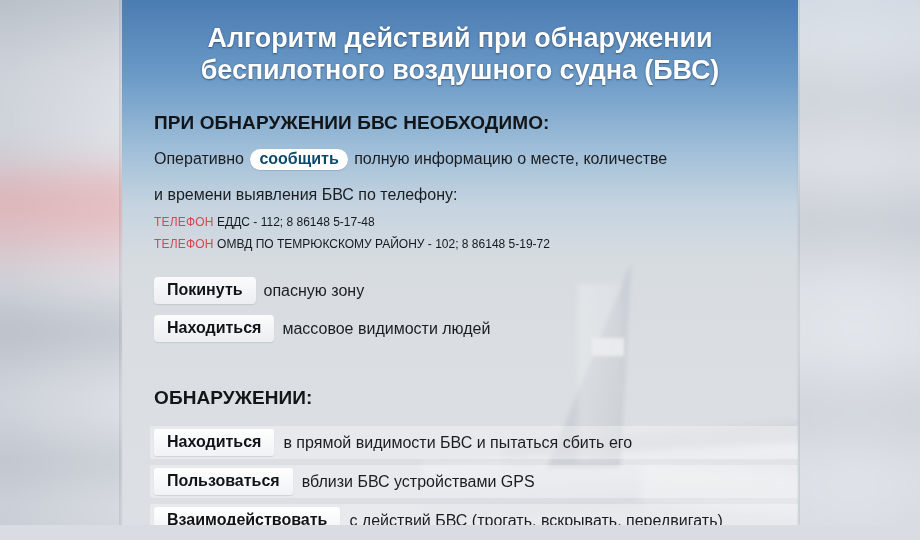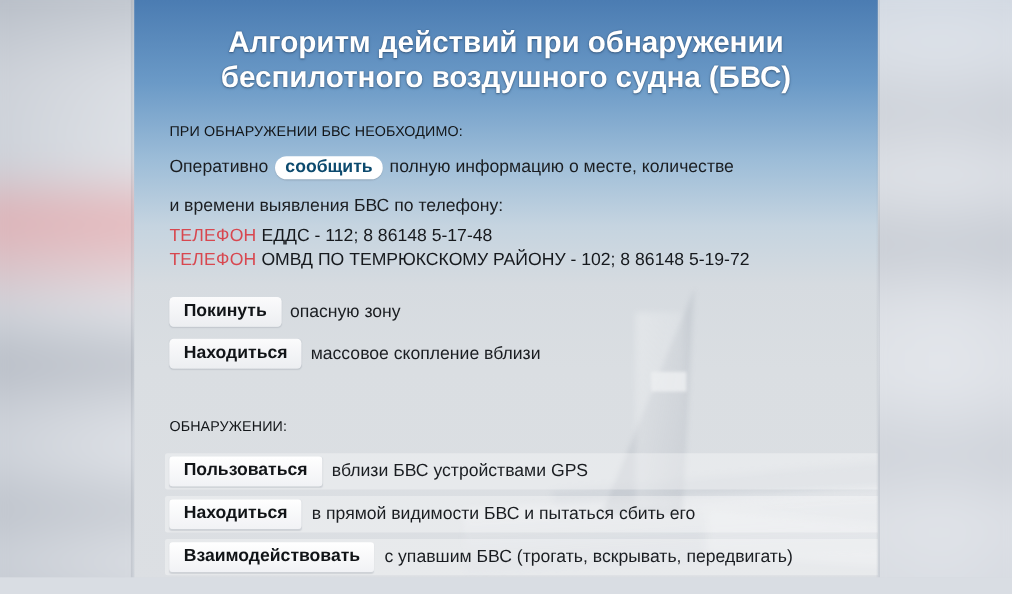--- a/index.html
+++ b/index.html
@@ -183,22 +183,22 @@
   .content {
     position: absolute;
     left: 32px;
     top: 112px;
     width: 644px;
     z-index: 4;
     color: #15181c;
   }
 
   .section-heading {
-    font-weight: normal;
-    font-size: 13px;
+    font-weight: bold;
+    font-size: 19px;
     letter-spacing: .1px;
     color: #131619;
     margin: 0;
     white-space: nowrap;
   }
 
   .para {
     margin-top: 14px;
     font-size: 16px;
     line-height: 22px;
@@ -215,21 +215,21 @@
     font-weight: bold;
     border-radius: 11px;
     padding: 1px 9px 2px;
     margin: 0 2px;
     box-shadow: 0 1px 1px rgba(90,98,110,.25);
     line-height: 18px;
   }
 
   .phones { margin-top: 5px; }
   .phone-line {
-    font-size: 16px;
+    font-size: 12px;
     line-height: 22px;
     white-space: nowrap;
     color: #16191d;
   }
   .phone-tag {
     color: #d8474f;
     letter-spacing: .2px;
   }
 
   
@@ -335,41 +335,41 @@
           </div>
         </div>
 
         <div class="chip-list">
           <div class="chip-row">
             <span class="chip">Покинуть</span>
             <span class="chip-rest">опасную зону</span>
           </div>
           <div class="chip-row">
             <span class="chip">Находиться</span>
-            <span class="chip-rest">массовое скопление вблизи</span>
+            <span class="chip-rest">массовое видимости людей</span>
           </div>
           <div class="chip-row">
           </div>
         </div>
       </section>
 
       <section class="block-prohibit">
         <h2 class="section-heading">ОБНАРУЖЕНИИ:</h2>
 
         <div class="chip-list">
+          <div class="chip-row band">
+            <span class="chip">Находиться</span>
+            <span class="chip-rest">в прямой видимости БВС и пытаться сбить его</span>
+          </div>
           <div class="chip-row band">
             <span class="chip">Пользоваться</span>
             <span class="chip-rest">вблизи БВС устройствами GPS</span>
           </div>
           <div class="chip-row band">
-            <span class="chip">Находиться</span>
-            <span class="chip-rest">в прямой видимости БВС и пытаться сбить его</span>
-          </div>
-          <div class="chip-row band">
             <span class="chip">Взаимодействовать</span>
-            <span class="chip-rest">с упавшим БВС (трогать, вскрывать, передвигать)</span>
+            <span class="chip-rest">с действий БВС (трогать, вскрывать, передвигать)</span>
           </div>
         </div>
       </section>
 
     </div>
   </div>
 </div>
 
 </body></html>

